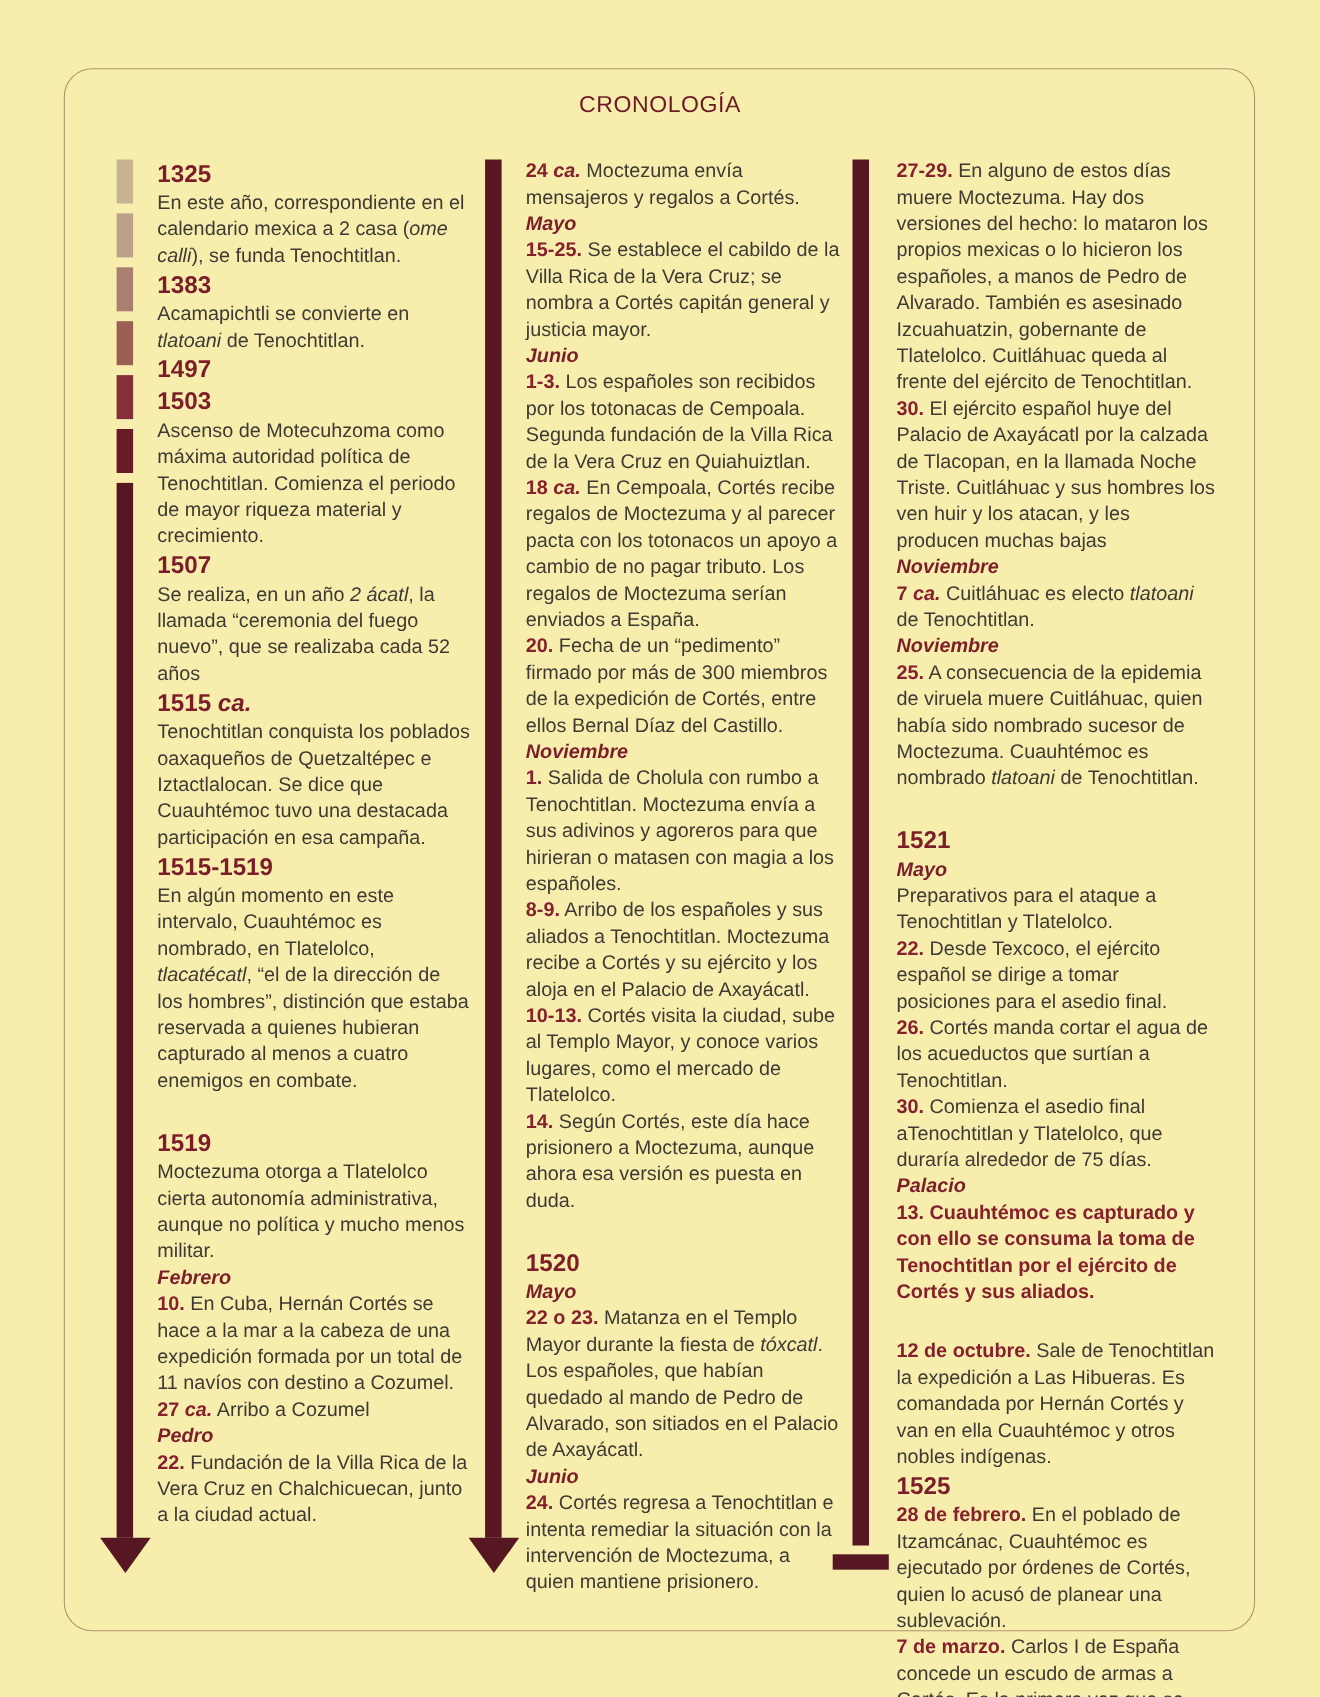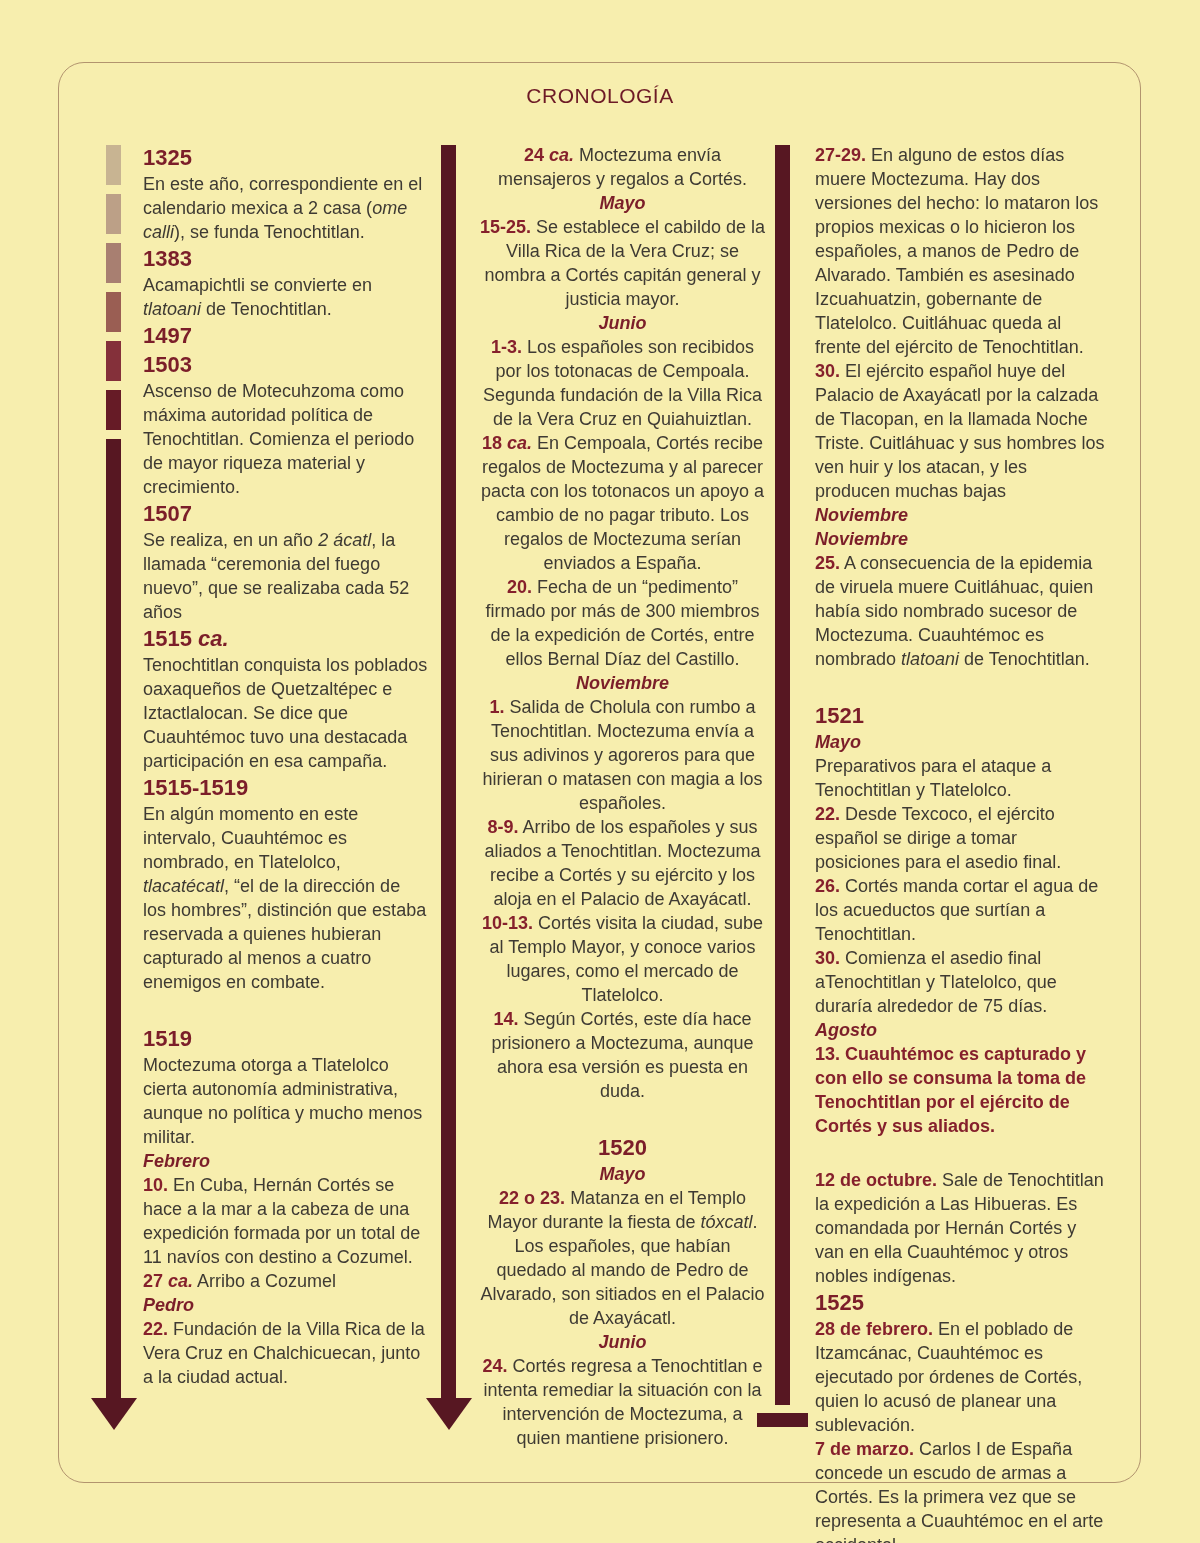--- a/index.html
+++ b/index.html
@@ -5,21 +5,21 @@
   html,body{margin:0;padding:0;background:#f7eeae;}
   .page{position:relative;width:1200px;height:1543px;background:var(--bg,#f7eeae);
         font-family:"Liberation Sans","DejaVu Sans",sans-serif;overflow:hidden;}
   .frame{position:absolute;left:58px;top:62px;width:1081px;height:1419px;
          border:1.5px solid var(--frame,#b2946e);border-radius:26px;}
   .title{position:absolute;left:0;top:84px;width:100%;text-align:center;
          font-size:21px;letter-spacing:.5px;color:var(--title,#6d1a26);}
   .columns{position:absolute;left:0;top:143px;width:1200px;height:1340px;}
   .col{position:absolute;top:0;height:1300px;}
   .col[data-col="0"]{left:106px;width:322px;}
-  .col[data-col="1"]{left:441px;width:326px;text-align:center;}
+  .col[data-col="1"]{left:441px;width:326px;}
   .col[data-col="2"]{left:775px;width:332px;}
   .rail{position:absolute;left:0;top:2px;width:15px;height:1253px;}
   .col.cap .rail{height:1260px;}
   .seg{position:absolute;left:0;width:15px;height:40px;}
   .barsolid{position:absolute;left:0;right:0;bottom:0;background:var(--bar,#571722);}
   .arrowhead{position:absolute;top:1255px;left:-15.5px;width:0;height:0;
              border-left:23px solid transparent;border-right:23px solid transparent;
              border-top:32px solid var(--bar,#571722);}
   .endcap{position:absolute;top:1270px;left:-18px;width:51px;height:14px;background:var(--bar,#571722);}
   .entries{margin-left:37px;color:var(--body,#3e3a33);font-size:18px;line-height:24px;}
@@ -100,30 +100,31 @@
     <div class="arrowhead"></div>
       </div>
     <div class="col cap" data-col="2">
       <div class="rail">
           <div class="barsolid" style="top: 0px;"></div>
         </div>
       <div class="entries">
           <p class="event"><span class="lead">27-29.</span><span> En alguno de estos días muere Moctezuma. Hay dos versiones del hecho: lo mataron los propios mexicas o lo hicieron los españoles, a manos de Pedro de Alvarado. También es asesinado Izcuahuatzin, gobernante de Tlatelolco. Cuitláhuac queda al frente del ejército de Tenochtitlan.</span></p>
           <p class="event"><span class="lead">30.</span><span> El ejército español huye del Palacio de Axayácatl por la calzada de Tlacopan, en la llamada Noche Triste. Cuitláhuac y sus hombres los ven huir y los atacan, y les producen muchas bajas</span></p>
           <div class="month"><span>Noviembre</span></div>
+          <p class="event"><span class="lead">7 </span><span class="lead it">ca.</span><span> Cuitláhuac es electo </span><span class="it">tlatoani</span><span> de Tenochtitlan.</span></p>
           <div class="month"><span>Noviembre</span></div>
           <p class="event"><span class="lead">25.</span><span> A consecuencia de la epidemia de viruela muere Cuitláhuac, quien había sido nombrado sucesor de Moctezuma. Cuauhtémoc es nombrado </span><span class="it">tlatoani</span><span> de Tenochtitlan.</span></p>
           <div class="gap"></div>
           <div class="year"><span>1521</span></div>
           <div class="month"><span>Mayo</span></div>
           <p class="event"><span>Preparativos para el ataque a Tenochtitlan y Tlatelolco.</span></p>
           <p class="event"><span class="lead">22.</span><span> Desde Texcoco, el ejército español se dirige a tomar posiciones para el asedio final.</span></p>
           <p class="event"><span class="lead">26.</span><span> Cortés manda cortar el agua de los acueductos que surtían a Tenochtitlan.</span></p>
           <p class="event"><span class="lead">30.</span><span> Comienza el asedio final aTenochtitlan y Tlatelolco, que duraría alrededor de 75 días.</span></p>
-          <div class="month"><span>Agosto</span></div>
+          <div class="month"><span>Palacio</span></div>
           <p class="event"><span class="lead">13. Cuauhtémoc es capturado y con ello se consuma la toma de Tenochtitlan por el ejército de Cortés y sus aliados.</span></p>
           <div class="gap"></div>
           <p class="event"><span class="lead">12 de octubre.</span><span> Sale de Tenochtitlan la expedición a Las Hibueras. Es comandada por Hernán Cortés y van en ella Cuauhtémoc y otros nobles indígenas.</span></p>
           <div class="year"><span>1525</span></div>
           <p class="event"><span class="lead">28 de febrero.</span><span> En el poblado de Itzamcánac, Cuauhtémoc es ejecutado por órdenes de Cortés, quien lo acusó de planear una sublevación.</span></p>
           <p class="event"><span class="lead">7 de marzo.</span><span> Carlos I de España concede un escudo de armas a Cortés. Es la primera vez que se representa a Cuauhtémoc en el arte occidental.</span></p>
         </div>
     <div class="endcap"></div>
       </div>
   </div>

